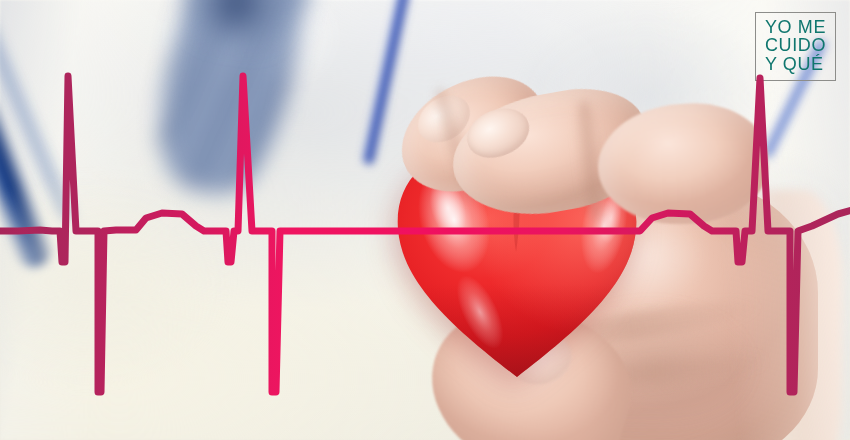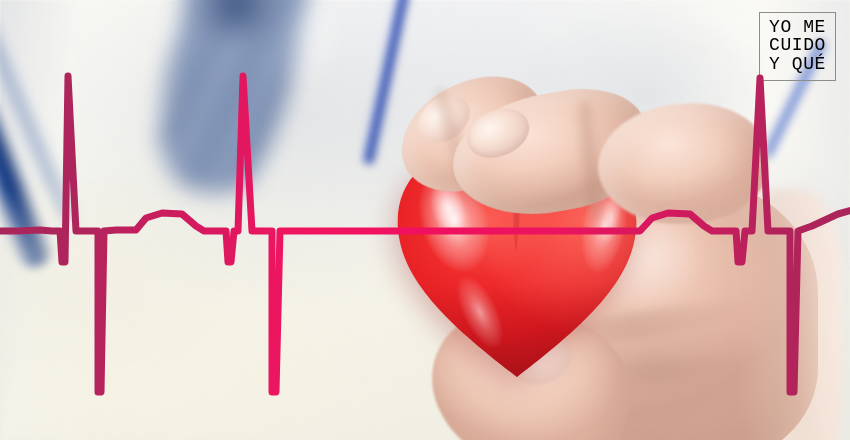--- a/index.html
+++ b/index.html
@@ -208,24 +208,24 @@
   #logo{
     position:absolute;right:14px;top:12px;
     border:1px solid #8d8d8a;
     padding:5px 9px 7px 9px;
     line-height:1.02;
     text-align:left;
     background:transparent;
   }
   #logo .ln{
     display:block;
-    font-family:Liberation Mono, monospace;
+    font-family:Liberation Sans, sans-serif;
     font-size:18px;
     letter-spacing:.6px;
-    color:#000000;
+    color:#0f766e;
     white-space:nowrap;
   }
 </style>
 </head>
 <body>
 
 <div id="stage">
 
   <div class="layer" id="bg-base"></div>
   <div class="layer" id="bg-coat"></div>

